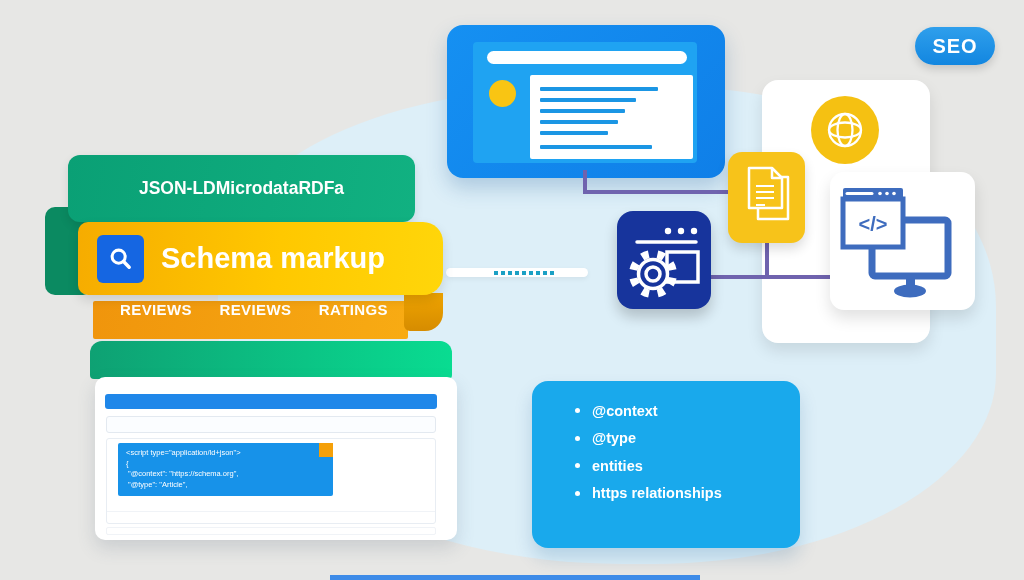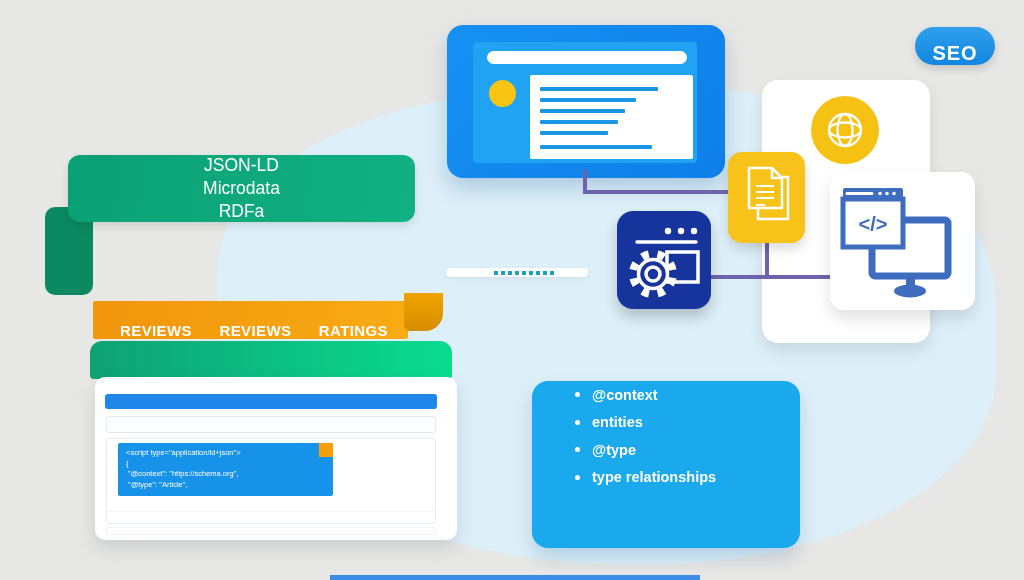--- a/index.html
+++ b/index.html
@@ -9,34 +9,34 @@
 
   
   .blob{left:218px;top:88px;width:778px;height:476px;background:#DDEFF8;
         border-radius:45% 40% 44% 52% / 38% 46% 40% 50%;}
 
   
   .tab-green{left:45px;top:207px;width:48px;height:88px;background:#0B8A61;border-radius:10px;}
   .banner-formats{left:68px;top:155px;width:347px;height:67px;
         background:linear-gradient(100deg,#0AA075,#11B181);border-radius:12px;
         box-shadow:0 4px 10px rgba(0,0,0,.10);display:flex;align-items:center;
-        justify-content:space-between;padding:0 29px;box-sizing:border-box;
-        color:#fff;font-weight:normal;font-size:17.5px;flex-direction:column;}
+        justify-content:center;padding:0 29px;box-sizing:border-box;
+        color:#fff;font-weight:bold;font-size:17.5px;}
   .banner-title{left:78px;top:222px;width:365px;height:73px;
         background:linear-gradient(95deg,#F6AC00 0%,#FFC800 55%,#FFD60A 100%);
         border-radius:10px 20px 20px 10px;display:flex;align-items:center;
         padding-left:19px;box-sizing:border-box;box-shadow:0 5px 12px rgba(0,0,0,.12);z-index:3;}
   .fold{left:404px;top:293px;width:39px;height:38px;
         background:linear-gradient(180deg,#EFA400,#D68C00);border-radius:0 0 18px 6px;z-index:2;}
   .search-sq{width:47px;height:48px;background:#1566E2;border-radius:6px;flex:0 0 auto;
         display:flex;align-items:center;justify-content:center;margin-right:17px;}
   .title-text{color:#fff;font-weight:bold;font-size:29px;}
   .banner-cat{left:93px;top:301px;width:315px;height:38px;
         background:linear-gradient(95deg,#F0950C,#F8AB13);border-radius:2px;
-        display:flex;align-items:flex-end;justify-content:space-between;
+        display:flex;align-items:flex-start;justify-content:space-between;
         padding:0 20px 0 27px;box-sizing:border-box;color:#fff;font-weight:bold;
         font-size:15px;letter-spacing:.4px;z-index:1;}
   .bar-green{left:90px;top:341px;width:362px;height:38px;
         background:linear-gradient(90deg,#0EA173,#09DC91);border-radius:12px 12px 4px 4px;}
 
   
   .browser-card{left:95px;top:377px;width:362px;height:163px;background:#fff;
         border-radius:10px;box-shadow:0 8px 18px rgba(70,90,110,.18);}
   .bc-header{left:10px;top:17px;width:332px;height:15px;background:#1F87E9;border-radius:3px;}
   .bc-input{left:11px;top:39px;width:328px;height:15px;background:#FBFDFF;
@@ -80,27 +80,27 @@
   .doc-card{left:728px;top:152px;width:77px;height:91px;background:#F7C31A;border-radius:14px;
         box-shadow:0 6px 12px rgba(0,0,0,.14);display:flex;align-items:center;justify-content:center;}
   .gear-card{left:617px;top:211px;width:94px;height:98px;background:#17349C;border-radius:16px;
         box-shadow:0 8px 14px rgba(0,0,0,.20);}
   .monitor-card{left:830px;top:172px;width:145px;height:138px;background:#fff;border-radius:14px;
         box-shadow:0 8px 16px rgba(0,0,0,.12);}
 
   
   .seo-pill{left:915px;top:27px;width:80px;height:38px;
         background:linear-gradient(180deg,#2F9FEC,#1286E0);border-radius:19px;color:#fff;
-        font-weight:bold;font-size:20px;display:flex;align-items:flex-end;justify-content:center;
+        font-weight:bold;font-size:20px;display:flex;align-items:center;justify-content:center;
         letter-spacing:1px;box-shadow:0 4px 8px rgba(0,0,0,.15);}
 
   
   .concept-card{left:532px;top:381px;width:268px;height:167px;background:#19A9EC;
         border-radius:16px;box-shadow:0 10px 18px rgba(0,80,140,.18);
-        padding:0 0 0 43px;box-sizing:border-box;}
+        padding:16px 0 0 43px;box-sizing:border-box;}
   .concept-item{display:flex;align-items:center;height:27.5px;color:#fff;
         font-weight:bold;font-size:14.5px;}
   .bullet{width:5px;height:5px;background:#fff;border-radius:50%;margin-right:12px;flex:0 0 auto;}
 
   .bottom-strip{left:330px;top:575px;width:370px;height:5px;background:#3D8BE8;}
 </style>
 </head>
 <body>
 
 <div class="stage">
@@ -186,20 +186,29 @@
     <span>JSON-LD</span>
     <span>Microdata</span>
     <span>RDFa</span>
   </div>
   <div class="abs fold"></div>
   <div class="abs banner-cat">
     <span>REVIEWS</span>
     <span>REVIEWS</span>
     <span>RATINGS</span>
   </div>
+  <div class="abs banner-title">
+    <div class="search-sq">
+      <svg width="28" height="28" viewBox="0 0 24 24" fill="none" stroke="#fff">
+        <circle cx="10" cy="10" r="5.6" stroke-width="2.6"></circle>
+        <path d="M14.2 14.2 L19 19" stroke-width="3" stroke-linecap="round"></path>
+      </svg>
+    </div>
+    <span class="title-text">Schema markup</span>
+  </div>
   <div class="abs bar-green"></div>
 
   <div class="abs browser-card">
     <div class="abs bc-header"></div>
     <div class="abs bc-input"></div>
     <div class="abs bc-content">
       <div class="abs code-block">
         <div class="abs code-sq"></div>
         <div class="code-line">&lt;script type="application/ld+json"&gt;</div>
         <div class="code-line">{</div>
@@ -211,27 +220,27 @@
     <div class="abs bc-footer"></div>
   </div>
 
   <div class="abs concept-card">
     <div class="concept-item">
       <span class="bullet"></span>
       <span>@context</span>
     </div>
     <div class="concept-item">
       <span class="bullet"></span>
+      <span>@type</span>
+    </div>
+    <div class="concept-item">
+      <span class="bullet"></span>
       <span>entities</span>
     </div>
     <div class="concept-item">
       <span class="bullet"></span>
-      <span>@type</span>
-    </div>
-    <div class="concept-item">
-      <span class="bullet"></span>
-      <span>type relationships</span>
+      <span>https relationships</span>
     </div>
   </div>
 
   <div class="abs bottom-strip"></div>
 
 </div>
 
 </body></html>

